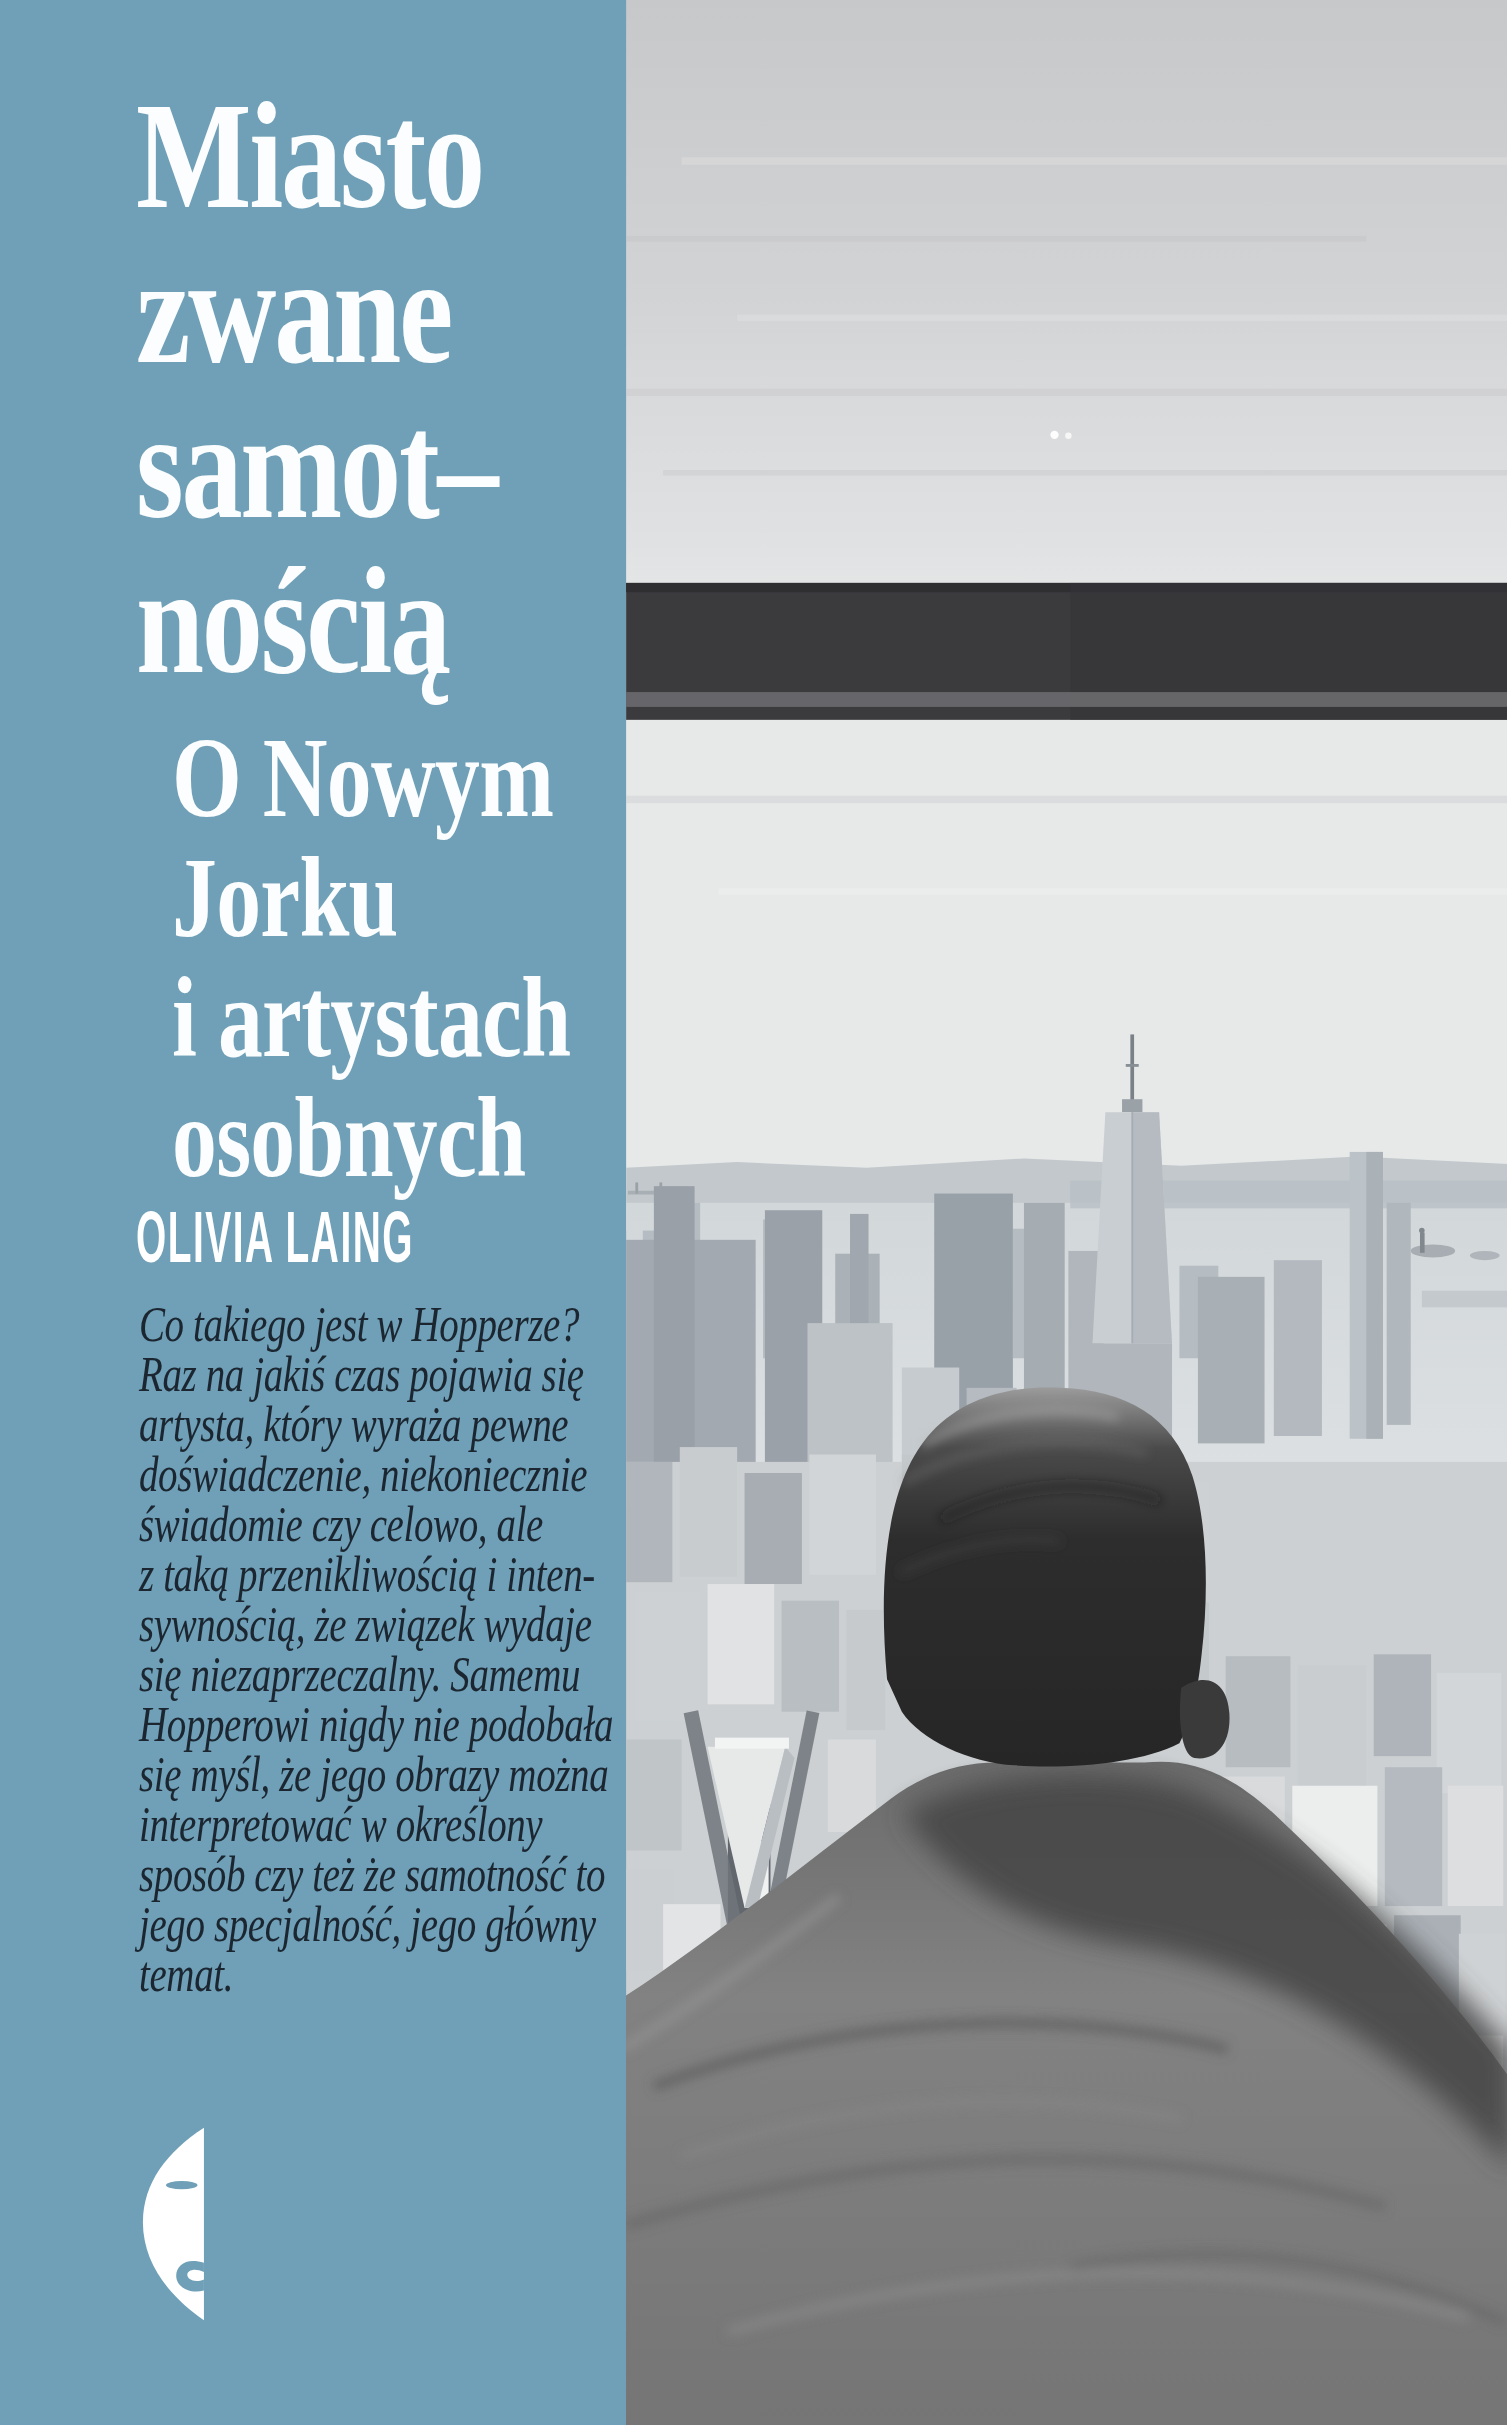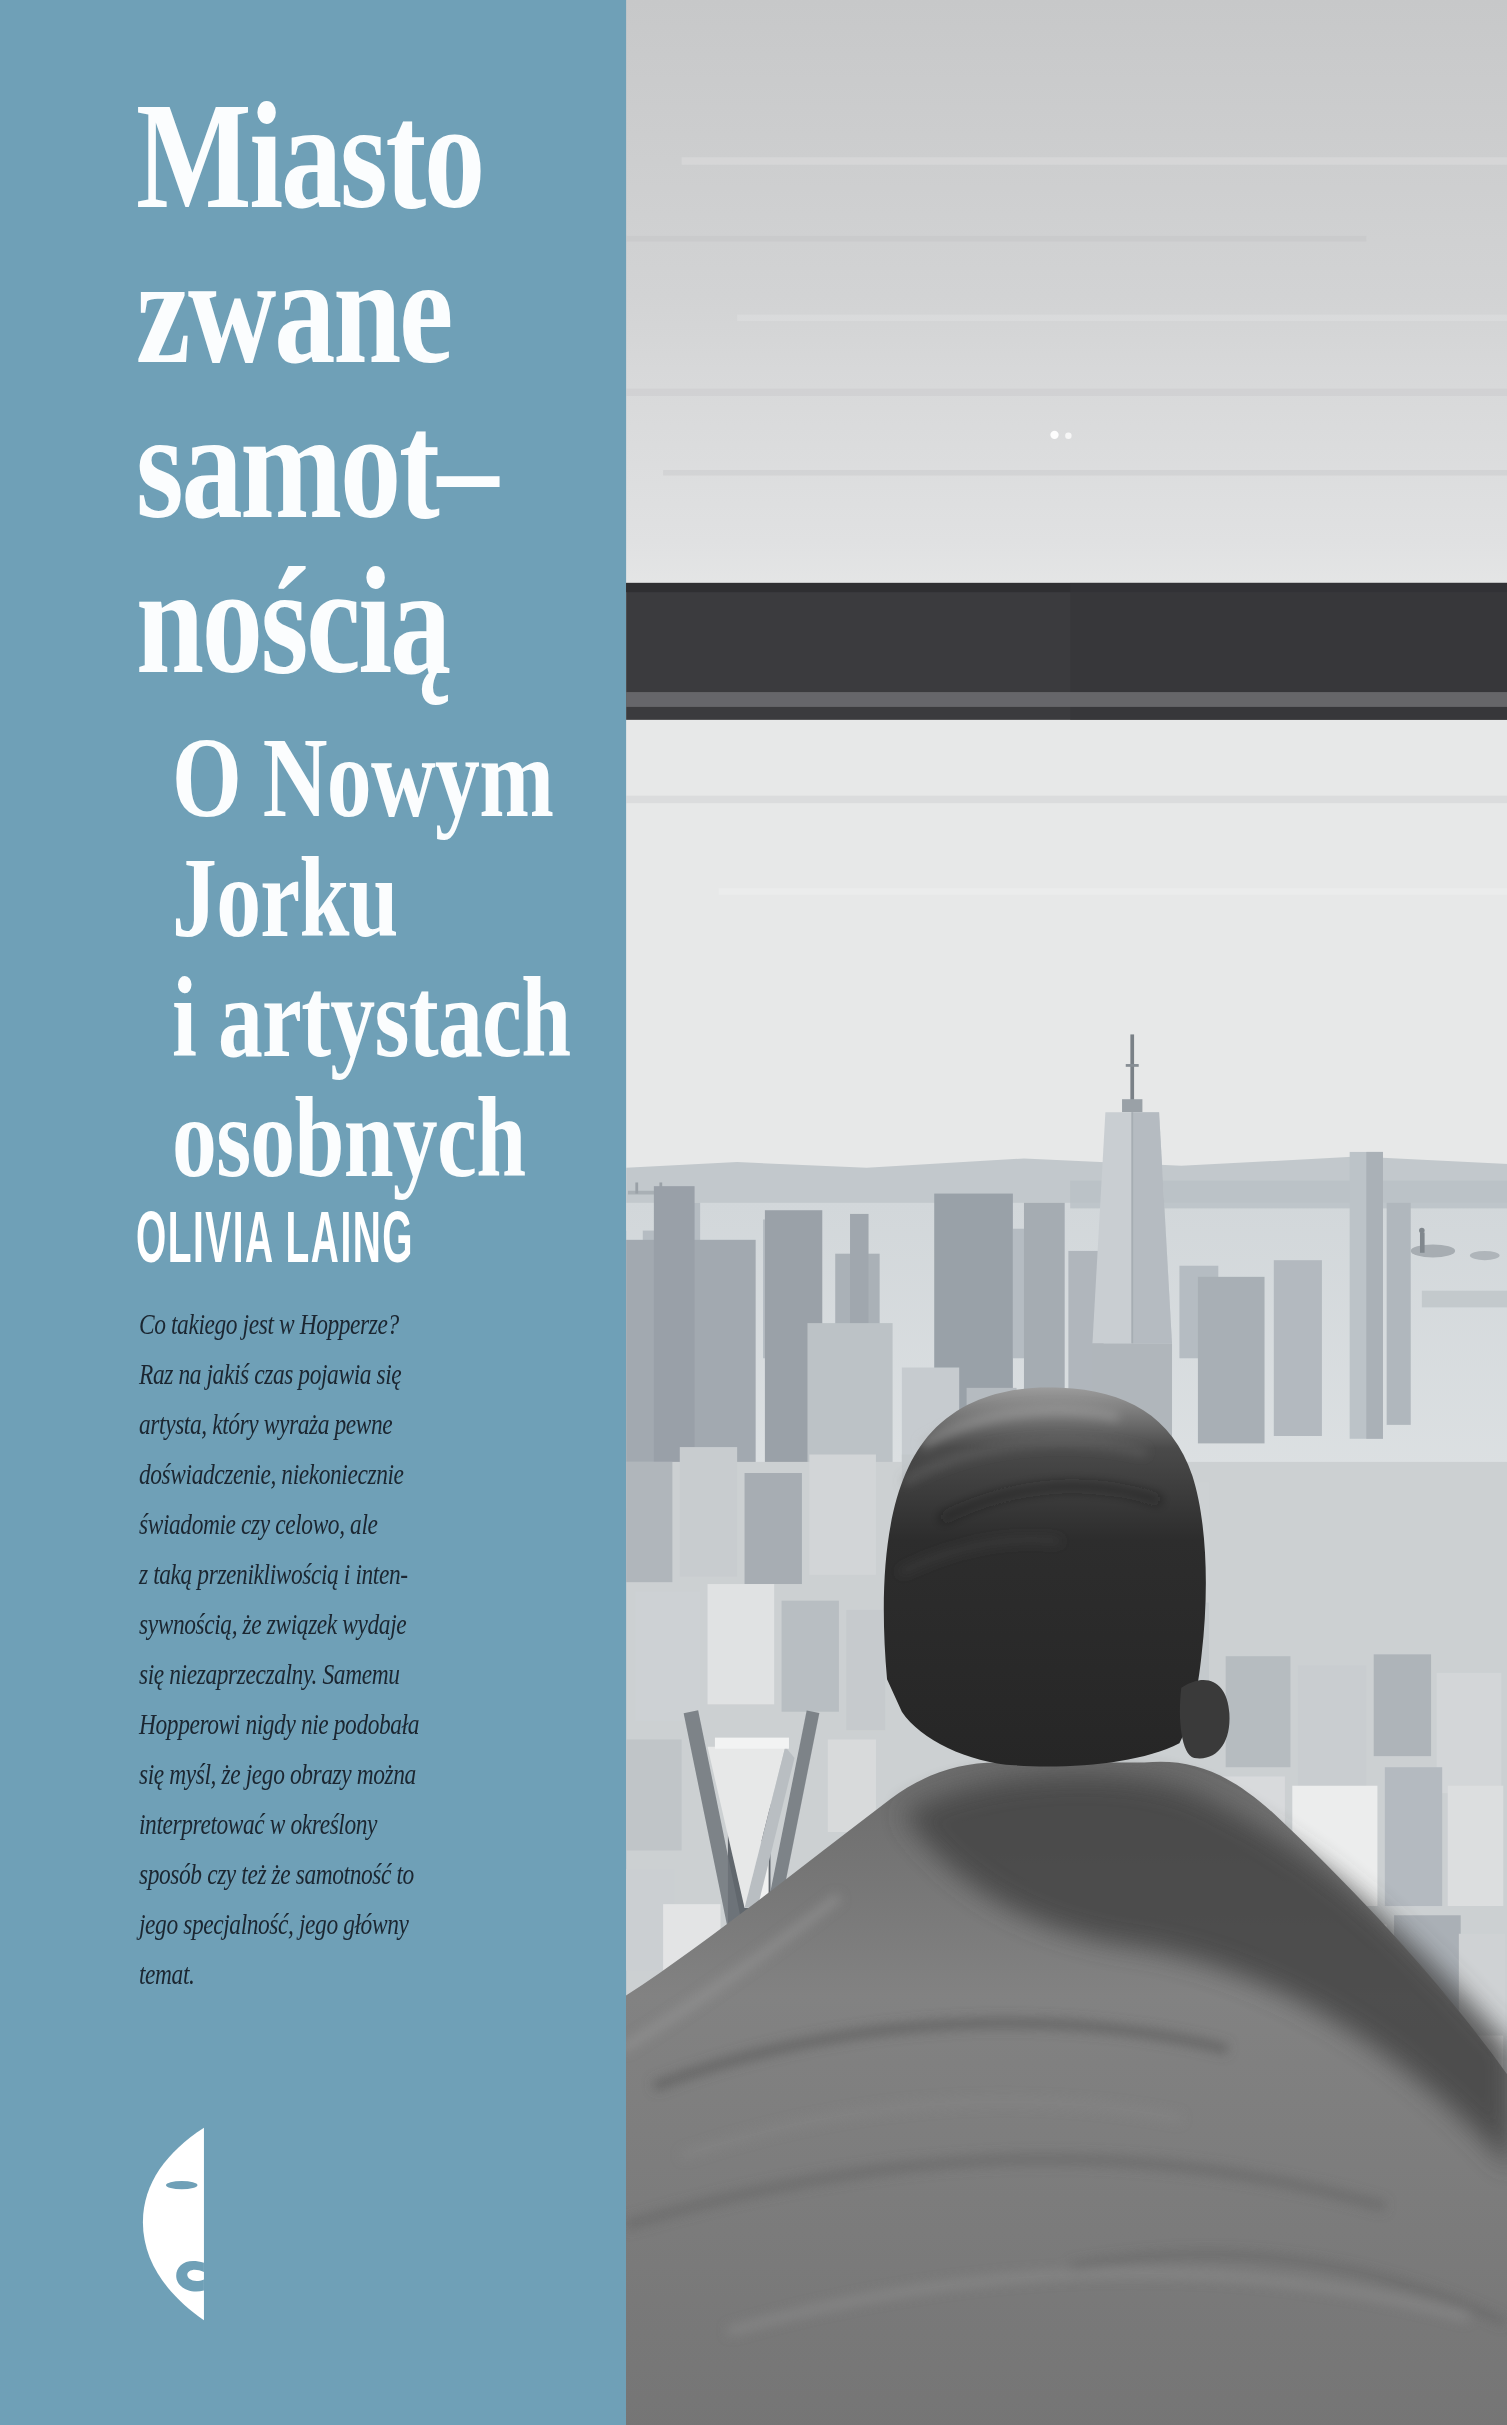--- a/index.html
+++ b/index.html
@@ -16,21 +16,21 @@
              white-space:nowrap;letter-spacing:-2.8px;}
   .subtitle{position:absolute;left:136px;top:718px;color:#fbfdfe;font-weight:700;
             font-size:115px;line-height:120px;margin-left:36px;}
   .subtitle .ln{display:block;transform:scaleX(.78);transform-origin:0 50%;
                 white-space:nowrap;letter-spacing:-0.9px;}
   .author{position:absolute;left:136px;top:1201px;color:#ffffff;
           font-family:"Liberation Sans", sans-serif;font-weight:700;
           font-size:72px;line-height:72px;letter-spacing:2.8px;
           transform:scaleX(.54);transform-origin:0 0;white-space:nowrap;}
   .quote{position:absolute;left:139px;top:1299px;color:#1b2631;font-style:italic;
-         font-size:30px;line-height:50px;}
+         font-size:50px;line-height:50px;}
   .quote .ln{display:block;transform:scaleX(.78);transform-origin:0 50%;
              white-space:nowrap;letter-spacing:-0.5px;}
   .logo{position:absolute;left:139px;top:2126px;width:67px;height:196px;}
 </style>
 </head>
 <body>
 
 <div class="cover">
 
   <div class="panel">

